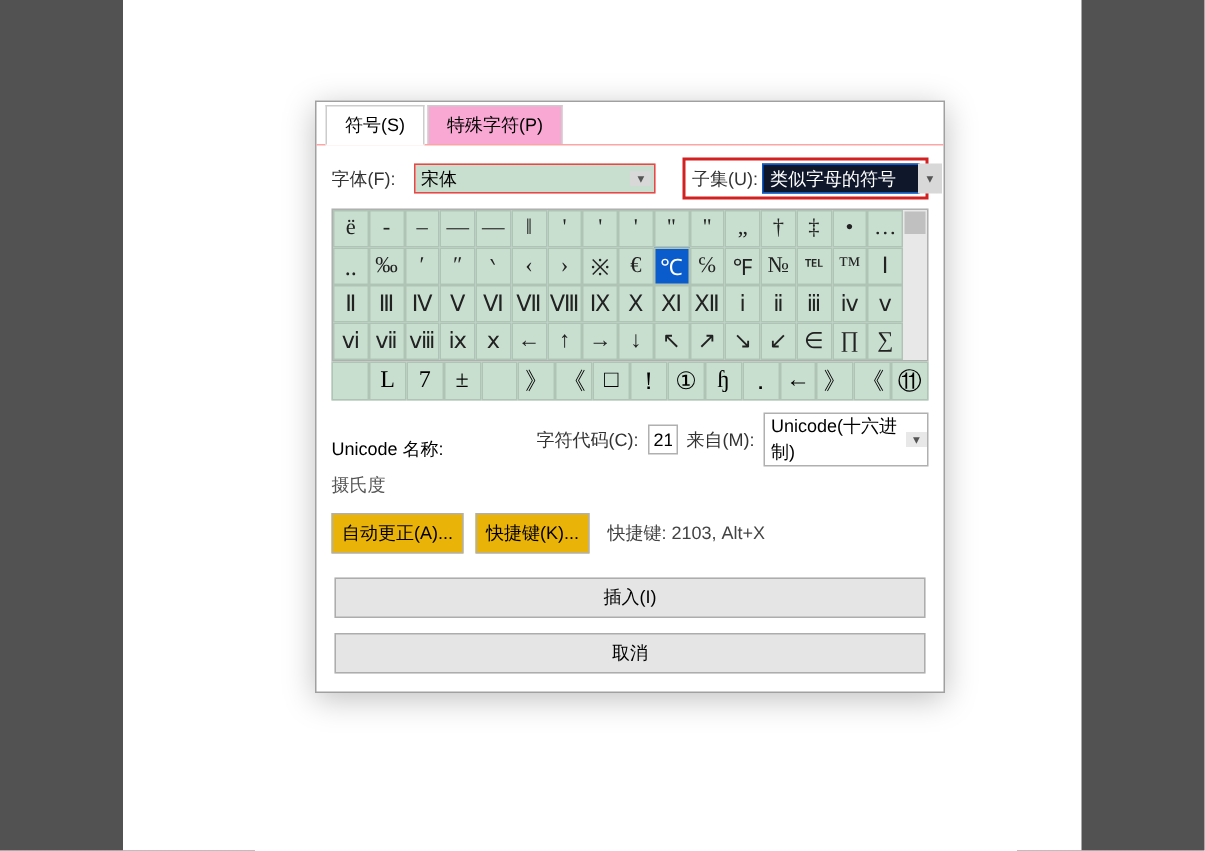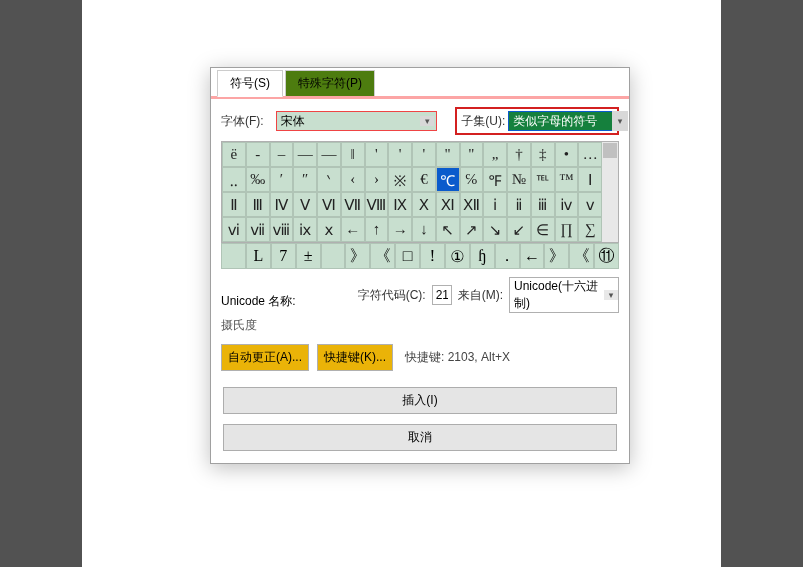--- a/index.html
+++ b/index.html
@@ -70,28 +70,28 @@
     }
     .title-bar .close-btn {
       width: 20px;
       text-align: center;
       color: #333;
       cursor: pointer;
       margin-left: 6px;
     }
     .tabs {
       display: flex;
-      border-bottom: 3px solid #fca5a5;
+      border-bottom: 1px solid #fca5a5;
       padding: 0 6px;
       margin-top: 2px;
     }
     .tab {
       padding: 4px 12px;
       font-size: 12px;
-      background: #4d7c0f;
+      background: #f9a8d4;
       border: 1px solid #ccc;
       border-bottom: none;
       margin-right: 2px;
       position: relative;
       cursor: pointer;
     }
     .tab.active {
       background: #fff;
       border-bottom: 1px solid #fff;
       margin-bottom: -1px;
@@ -130,21 +130,21 @@
       align-items: center;
       border: 2px solid #d32020;
       padding: 2px 4px;
       gap: 3px;
       flex: 1;
       margin-left: 6px;
     }
     .subset-select {
       flex: 1;
       height: 20px;
-      background: #15803d;
+      background: #0f172a;
       color: #fff;
       border: 1px solid #0a5bcc;
       display: flex;
       align-items: center;
       padding: 0 4px;
       font-size: 12px;
       position: relative;
     }
     .subset-select .dd-arrow {
       position: absolute;

